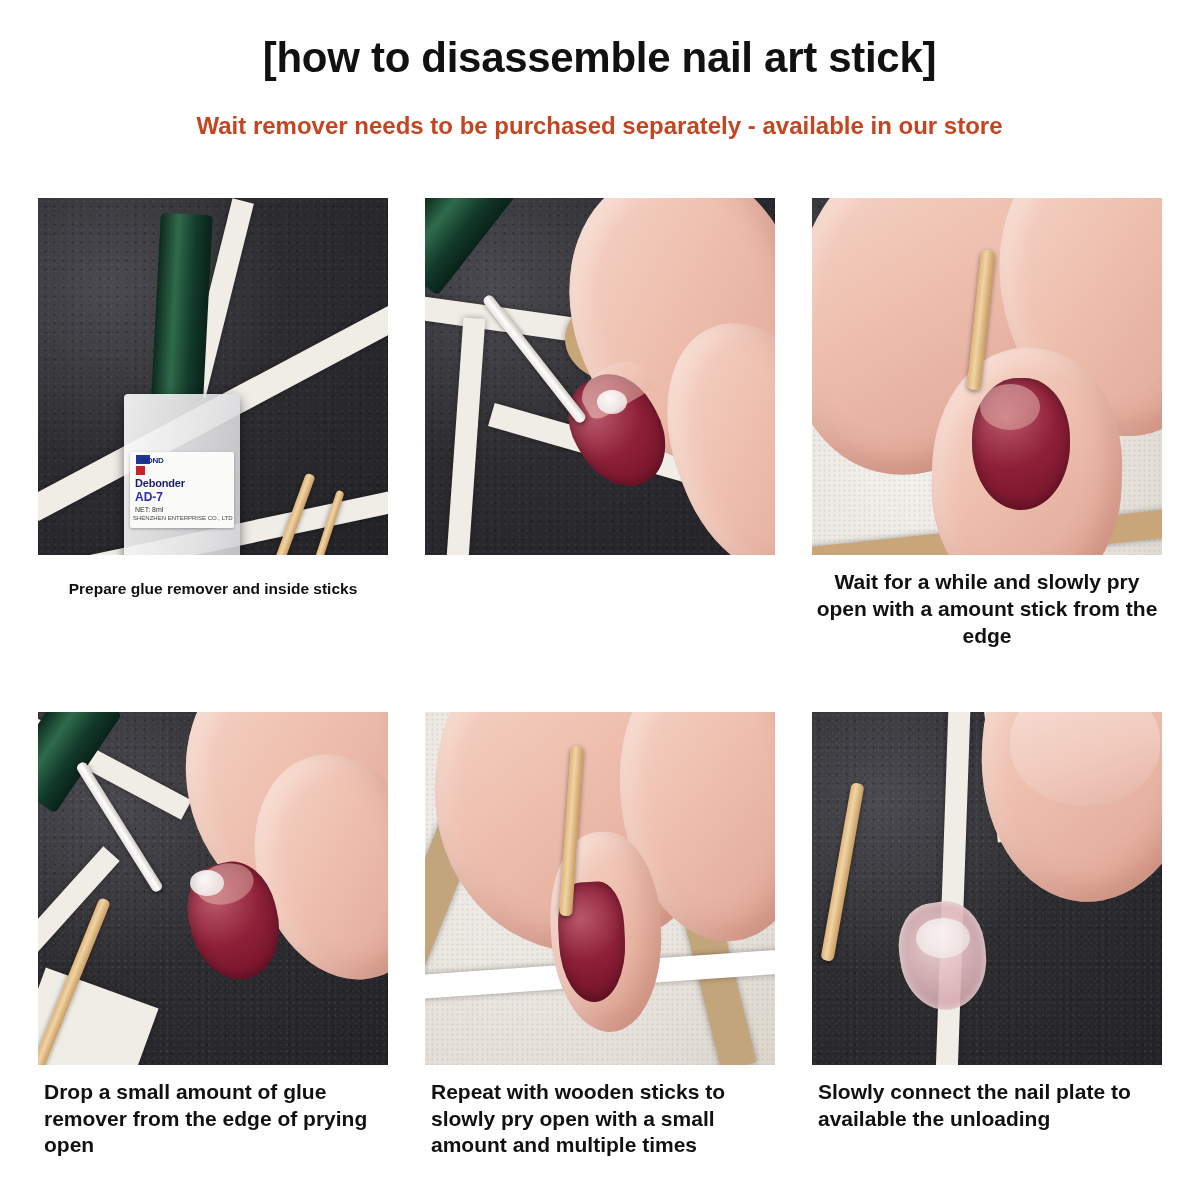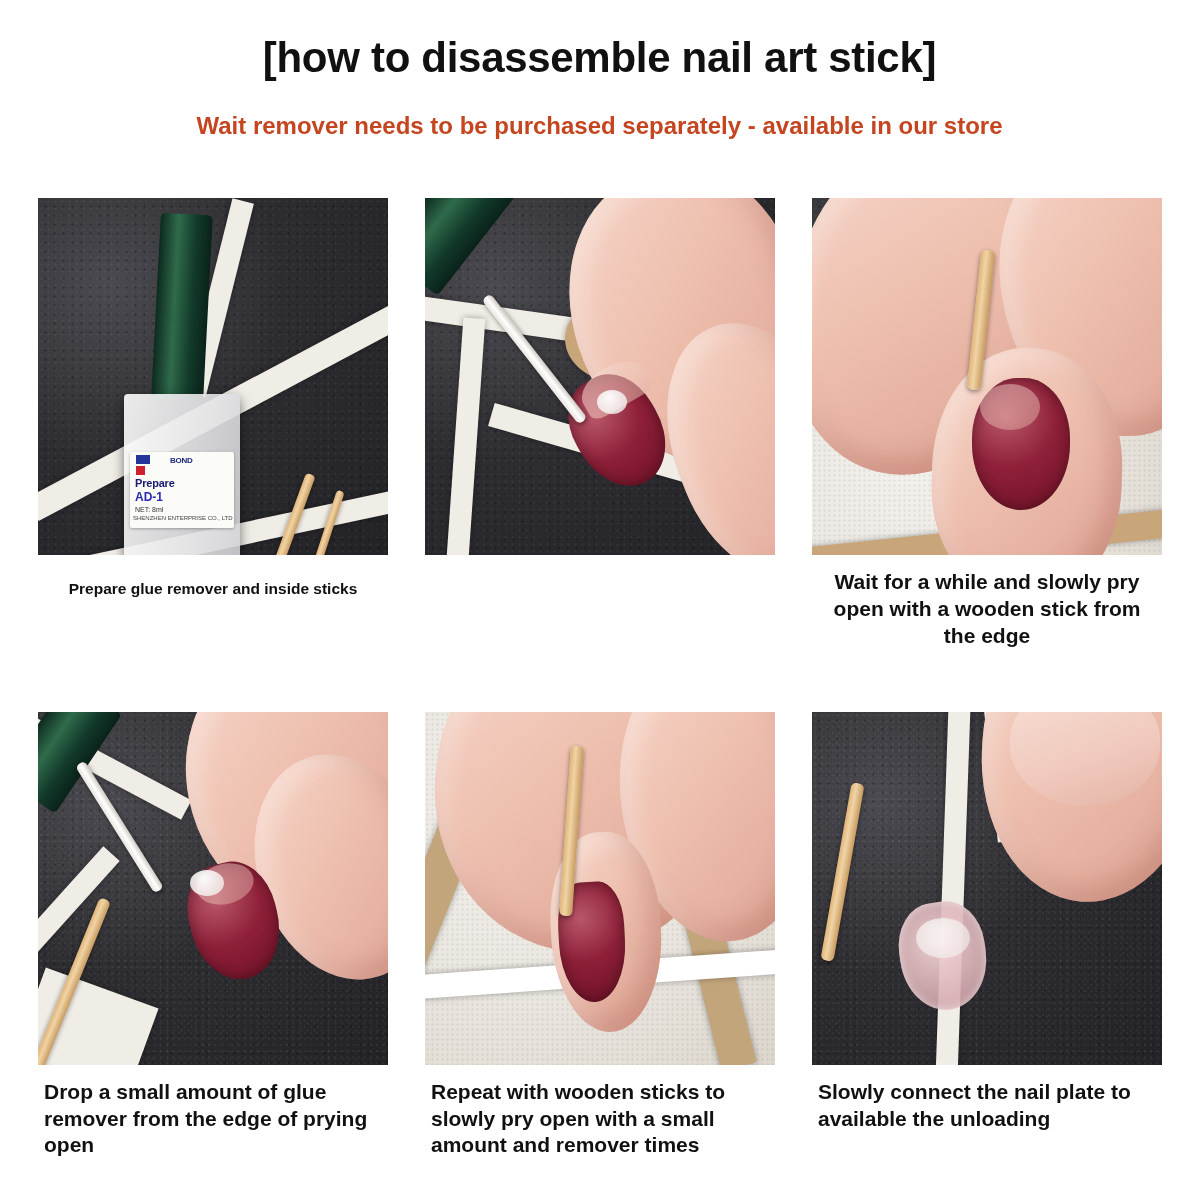--- a/index.html
+++ b/index.html
@@ -236,23 +236,23 @@
         <div class="stripe" style="left:-40px; top:330px; width:440px; height:22px; transform:rotate(-12deg);"></div>
 
         <div class="stripe" style="left:170px; top:0px; width:22px; height:200px; transform:rotate(14deg);"></div>
         <div class="stick" style="left:232px; top:270px; width:10px; height:210px; transform:rotate(20deg); border-radius:4px;"></div>
         <div class="stick" style="left:268px; top:288px; width:8px; height:200px; transform:rotate(18deg); border-radius:4px;"></div>
         <div class="bottle-cap" style="left:118px; top:16px; width:52px; height:186px; transform:rotate(3deg);"></div>
         <div class="bottle-body" style="left:86px; top:196px; width:116px; height:308px;"></div>
         <div class="bottle-label" style="left:92px; top:254px; width:104px; height:76px;">
           <div class="lbl-flagblue"></div>
           <div class="lbl-flagred"></div>
-          <div class="lbl-brand" style="left:40px;">BOND</div>
-          <div class="lbl-name">Prepare</div>
-          <div class="lbl-code">AD-1</div>
+          <div class="lbl-brand" style="left:11px;">BOND</div>
+          <div class="lbl-name">Debonder</div>
+          <div class="lbl-code">AD-7</div>
           <div class="lbl-net">NET: 8ml</div>
           <div class="lbl-co">SHENZHEN ENTERPRISE CO., LTD</div>
         </div>
       </div>
       <div class="caption small">Prepare glue remover and inside sticks</div>
     </div>
 
     <div class="cell row1">
       <div class="photo">
         <div class="leather"></div>
@@ -276,21 +276,21 @@
         <div class="leather"></div>
         <div class="towel" style="left:-20px; top:200px; width:400px; height:200px;"></div>
         <div class="stripe tan" style="left:-30px; top:330px; width:420px; height:28px; transform:rotate(-6deg);"></div>
         <div class="finger" style="left:-20px; top:-50px; width:260px; height:330px; border-radius:45% 50% 55% 50%; transform:rotate(14deg);"></div>
         <div class="finger" style="left:190px; top:-60px; width:220px; height:300px; border-radius:50% 45% 50% 55%; transform:rotate(-10deg);"></div>
         <div class="finger" style="left:120px; top:150px; width:190px; height:250px; border-radius:48% 48% 45% 45%; transform:rotate(2deg);"></div>
         <div class="nail-red" style="left:160px; top:180px; width:98px; height:132px; border-radius:48% 48% 52% 52%;"></div>
         <div class="nail-nat" style="left:168px; top:186px; width:60px; height:46px; border-radius:50%; opacity:.45;"></div>
         <div class="stick" style="left:162px; top:52px; width:14px; height:140px; transform:rotate(6deg); border-radius:5px;"></div>
       </div>
-      <div class="caption">Wait for a while and slowly pry open with a wooden stick from the edge</div>
+      <div class="caption">Wait for a while and slowly pry open with a amount stick from the edge</div>
     </div>
 
     <div class="spacer"></div>
     <div class="spacer"></div>
     <div class="spacer"></div>
 
     <div class="cell row2">
       <div class="photo">
         <div class="leather"></div>
         <div class="tex"></div>
@@ -315,21 +315,21 @@
         <div class="towel" style="inset:0; position:absolute;"></div>
         <div class="stripe tan" style="left:-20px; top:40px; width:40px; height:320px; transform:rotate(22deg); background:#c3a57b;"></div>
         <div class="stripe tan" style="left:250px; top:-20px; width:36px; height:380px; transform:rotate(-14deg); background:#c3a57b;"></div>
         <div class="stripe" style="left:-10px; top:250px; width:380px; height:24px; transform:rotate(-4deg); background:#ffffff;"></div>
         <div class="finger" style="left:10px; top:-90px; width:300px; height:330px; border-radius:48% 48% 50% 50%; transform:rotate(6deg);"></div>
         <div class="finger" style="left:196px; top:-60px; width:190px; height:290px; border-radius:50% 45% 50% 50%; transform:rotate(-8deg);"></div>
         <div class="finger" style="left:126px; top:120px; width:110px; height:200px; border-radius:46% 46% 50% 50%; transform:rotate(-3deg);"></div>
         <div class="nail-red" style="left:134px; top:170px; width:66px; height:120px; border-radius:40% 40% 55% 55%; transform:rotate(-3deg);"></div>
         <div class="stick" style="left:140px; top:34px; width:13px; height:170px; transform:rotate(4deg); border-radius:5px;"></div>
       </div>
-      <div class="caption">Repeat with wooden sticks to slowly pry open with a small amount and remover times</div>
+      <div class="caption">Repeat with wooden sticks to slowly pry open with a small amount and multiple times</div>
     </div>
 
     <div class="cell row2">
       <div class="photo">
         <div class="leather"></div>
         <div class="tex"></div>
         <div class="stripe" style="left:130px; top:-10px; width:22px; height:380px; transform:rotate(2deg);"></div>
         <div class="stripe tan" style="left:300px; top:-20px; width:70px; height:140px; border-radius:50%; background:#c9a67a;"></div>
         <div class="stripe" style="left:178px; top:-20px; width:16px; height:150px; transform:rotate(-6deg);"></div>
         <div class="finger" style="left:170px; top:-110px; width:220px; height:300px; border-radius:48% 48% 50% 50%; transform:rotate(4deg);"></div>

